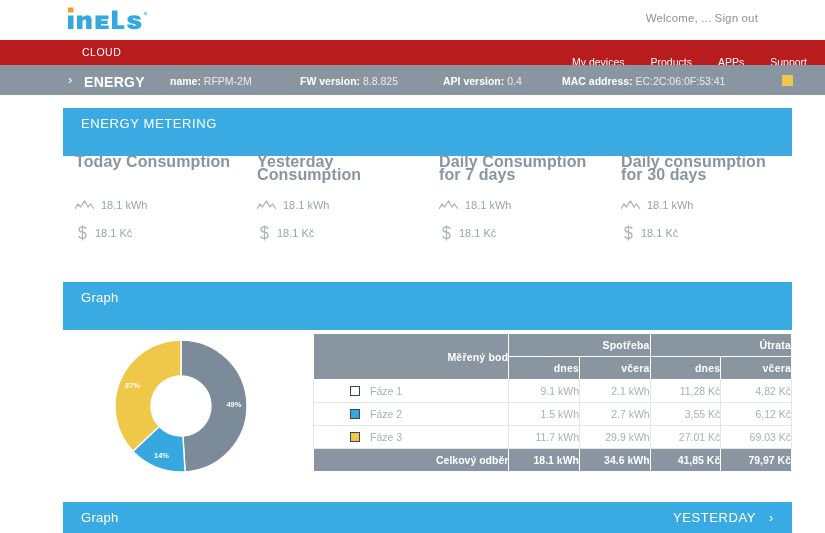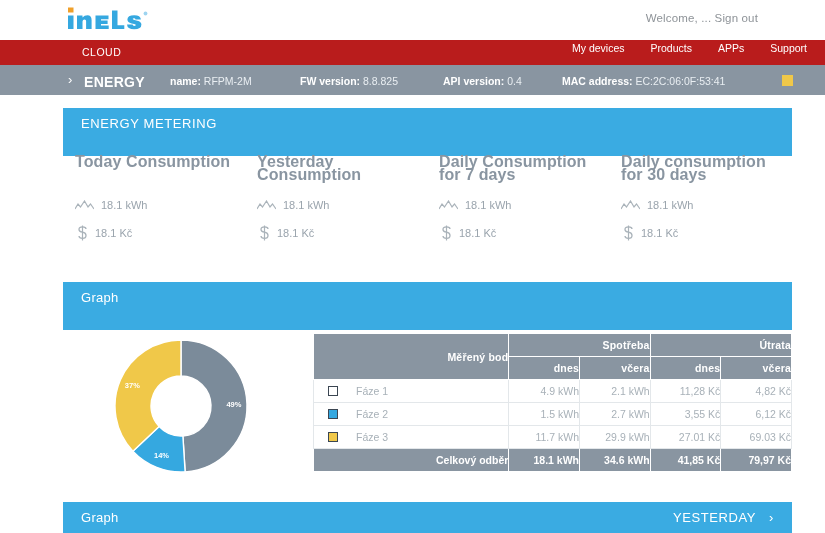--- a/index.html
+++ b/index.html
@@ -61,21 +61,21 @@
   .navstrip .cloud {
     position: absolute;
     left: 82px; top: 6px;
     font-size: 10.5px;
     color: #ffffff;
     letter-spacing: 0.5px;
   }
 
   .navstrip .links {
     position: absolute;
-    right: 18px; top: 2px;
+    right: 18px; top: 16px;
     display: flex;
     gap: 26px;
   }
   .navstrip .links a {
     font-size: 10.5px;
     color: #ffffff;
     text-decoration: none;
     white-space: nowrap;
     cursor: pointer;
   }
@@ -245,21 +245,22 @@
   }
   table.datatable tfoot td {
     background: #8995a1;
     color: #ffffff;
     font-weight: bold;
     border: 1px solid #ffffff;
   }
   .pointcell {
     display: flex;
     align-items: center;
-    gap: 18px;
+    gap: 10px;
+    margin-left: 22px;
   }
   .sw {
     width: 10px; height: 10px;
     border: 1px solid #3b4652;
     flex: 0 0 auto;
   }
   .col-point { width: 123px; }
   .col-val   { width: 89px; }
 </style>
 </head>
@@ -447,21 +448,21 @@
         </tr>
       </thead>
       <tbody>
         <tr>
           <td>
             <span class="pointcell">
               <span class="sw" id="sw0" style="background: rgb(255, 255, 255);"></span>
               <span>Fáze 1</span>
             </span>
           </td>
-          <td>4.9 kWh</td>
+          <td>9.1 kWh</td>
           <td>2.1 kWh</td>
           <td>11,28 Kč</td>
           <td>4,82 Kč</td>
         </tr>
         <tr>
           <td>
             <span class="pointcell">
               <span class="sw" id="sw1" style="background: rgb(53, 168, 224);"></span>
               <span>Fáze 2</span>
             </span>

